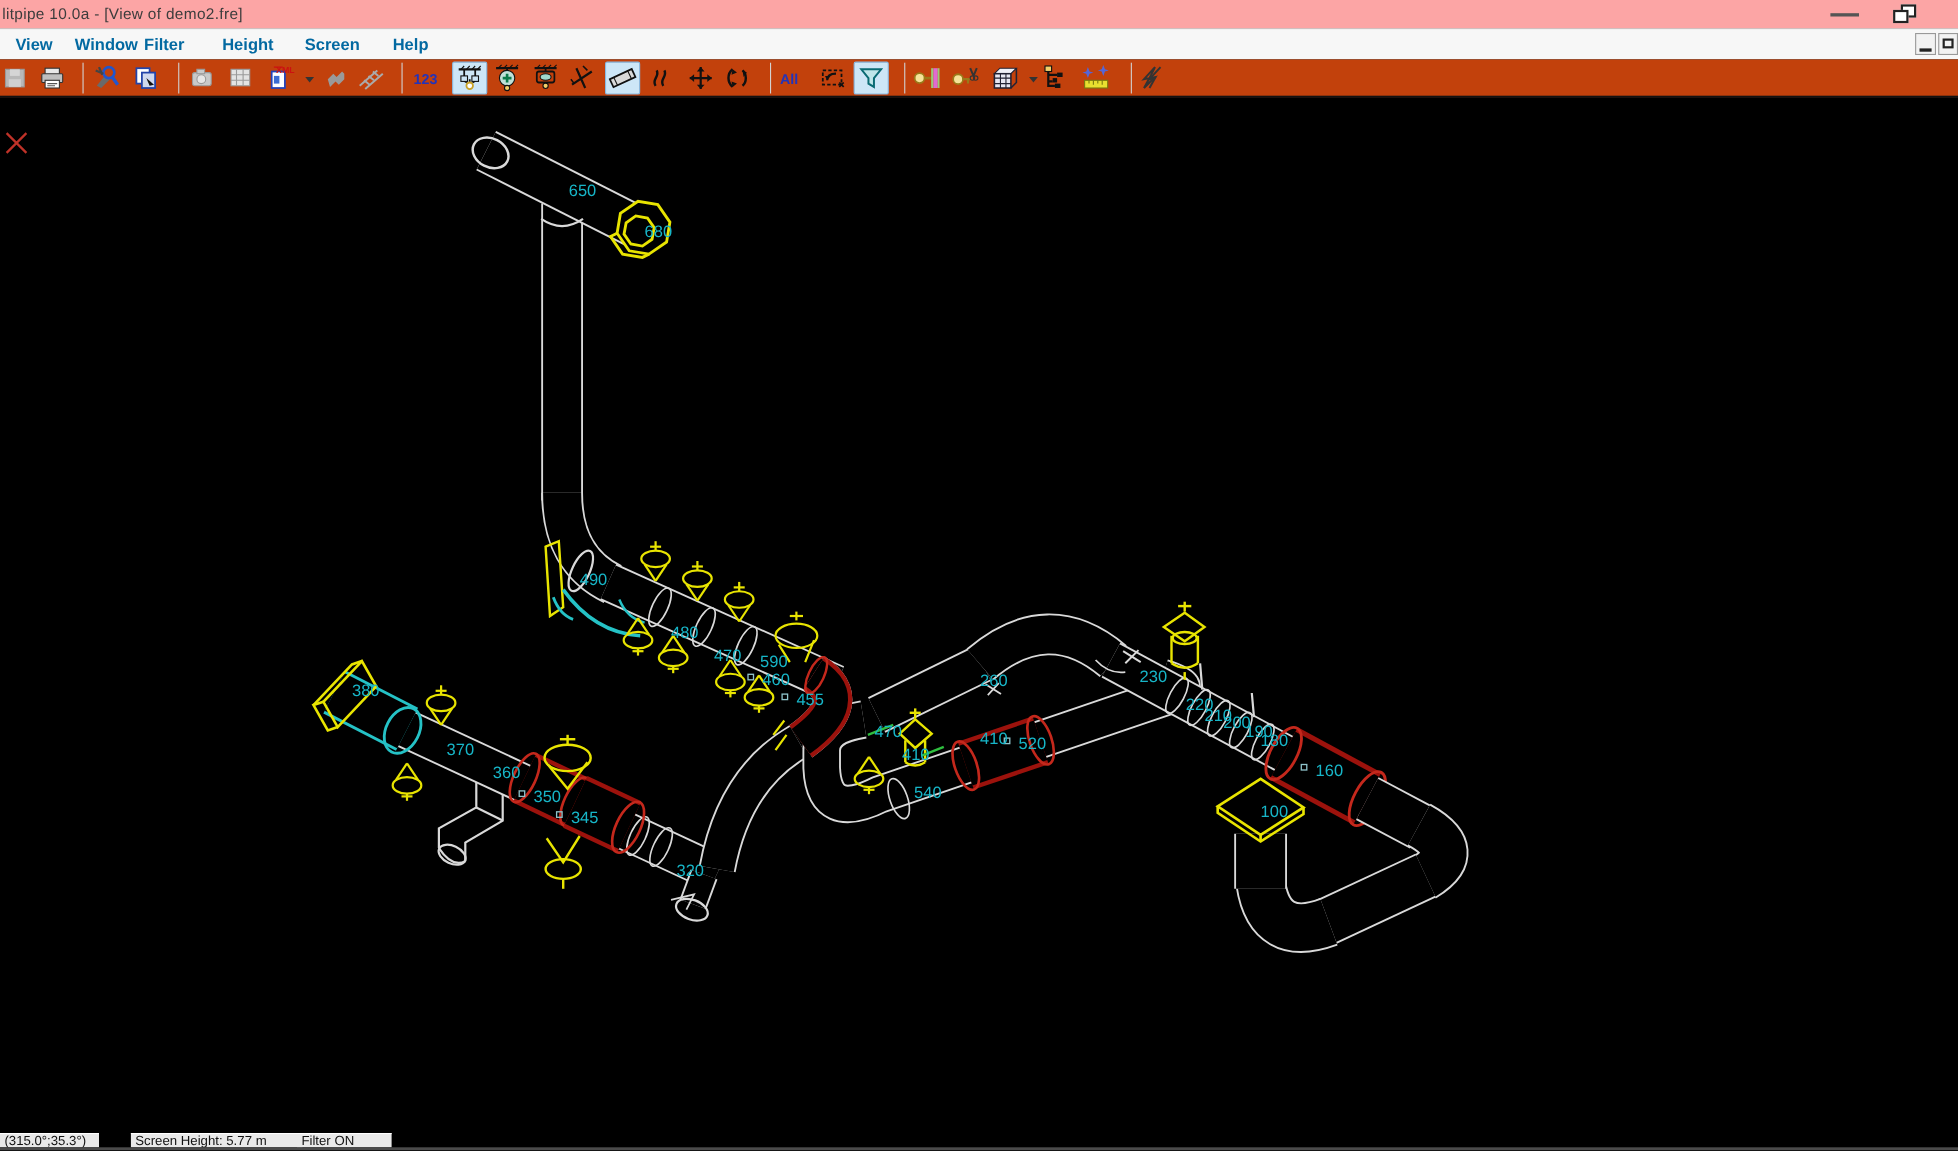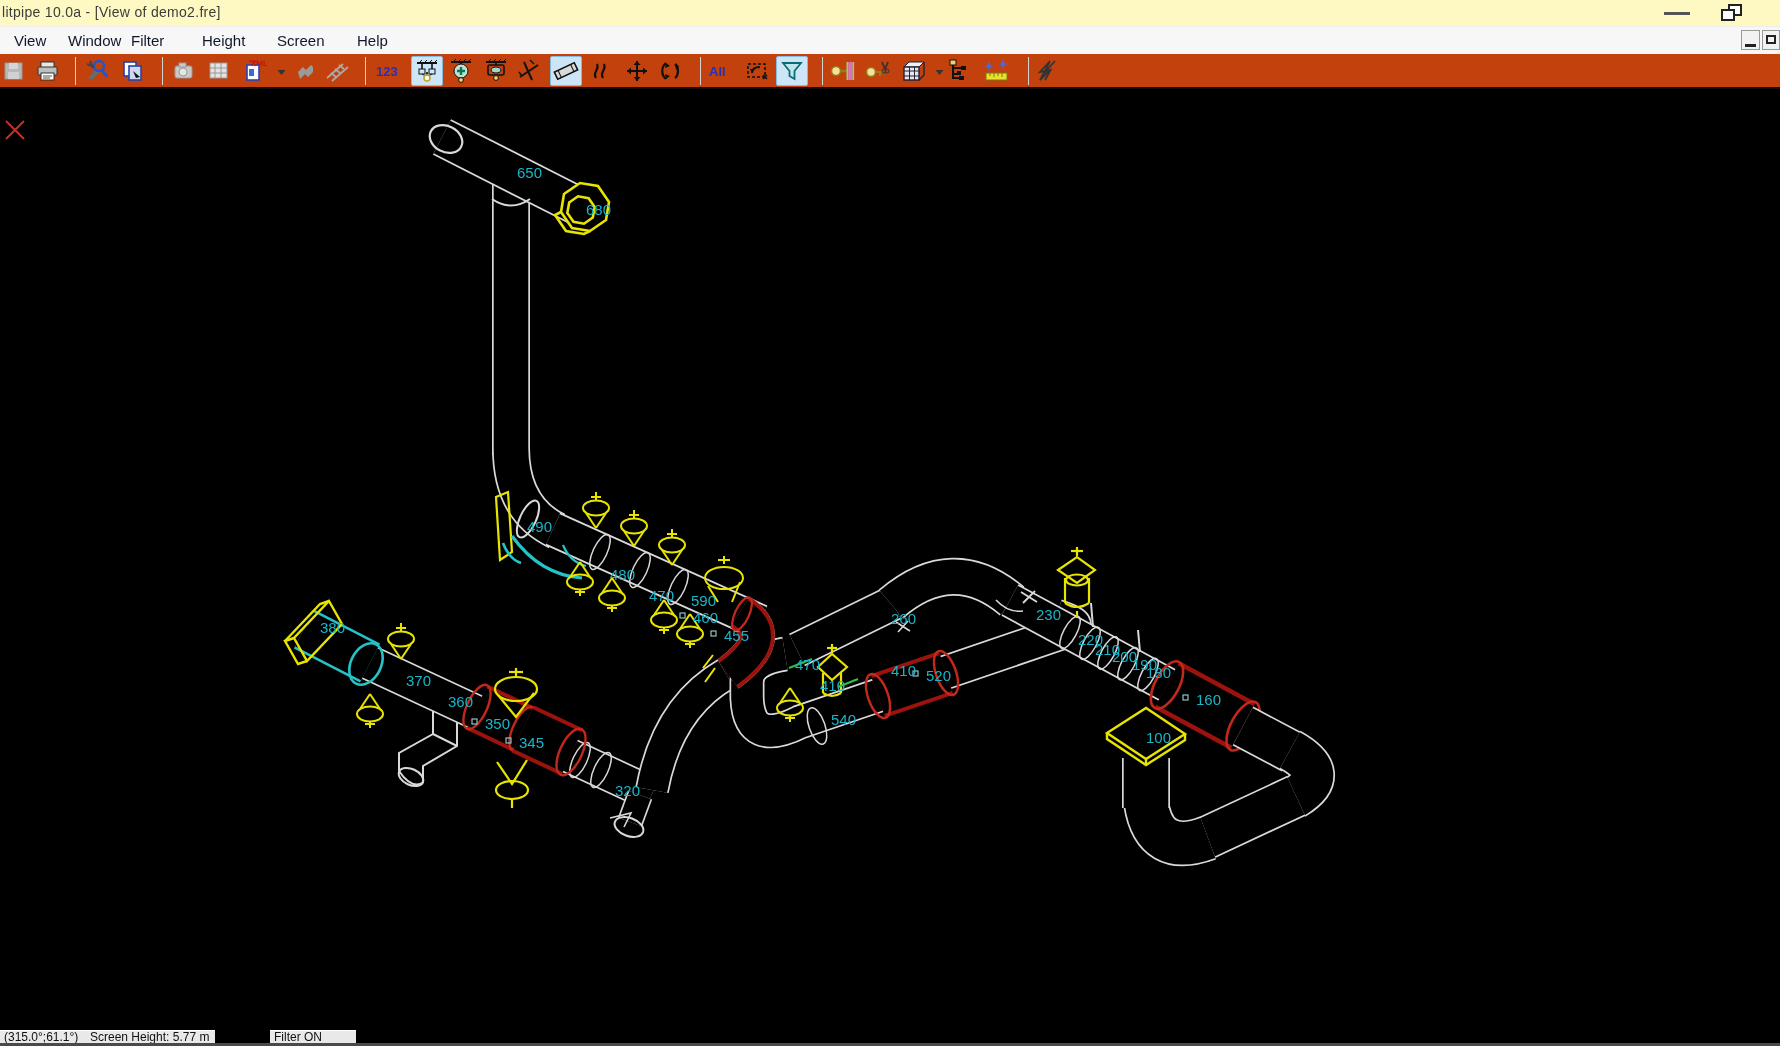--- a/index.html
+++ b/index.html
@@ -1,19 +1,19 @@
 <!DOCTYPE html>
 <html><head><meta charset="utf-8"><style>
 *{margin:0;padding:0;box-sizing:border-box}
 html,body{width:1780px;height:1046px;overflow:hidden;background:#000;font-family:"Liberation Sans",sans-serif}
 #page{position:relative;width:1780px;height:1046px;background:#000}
-#titlebar{position:absolute;left:0;top:0;width:100%;height:26px;background:#fef9c3}
+#titlebar{position:absolute;left:0;top:0;width:100%;height:26px;background:#fca5a5}
 #titlebar .t{position:absolute;left:2px;top:4px;font-size:14px;color:#3c3c3c;letter-spacing:.3px}
 #menubar{position:absolute;left:0;top:26px;width:100%;height:28px;background:#f7f7f7;border-top:1px solid #eee}
-.mi{position:absolute;top:5px;font-size:15px;color:#0f172a;font-weight:400}
+.mi{position:absolute;top:5px;font-size:15px;color:#0369a1;font-weight:700}
 #toolbar{position:absolute;left:0;top:54px;width:100%;height:35px;background:#c2410c;border-bottom:2px solid #111}
 .sep{position:absolute;top:3px;width:1px;height:28px;background:#d2d2d2}
 .tb{position:absolute;top:4px;width:26px;height:26px}
 .sel{position:absolute;top:2px;width:32px;height:30px;background:#cde6f7;border:1px solid #88bbe4;border-radius:2px}
 #status{position:absolute;left:0;top:1028px;width:100%;height:18px;background:#000}
 .sp{position:absolute;top:2px;height:13px;background:#e9e9e9;color:#111;font-size:12px;line-height:13px;white-space:nowrap;border-top:1px solid #fff;padding:0 4px}
 #bstrip{position:absolute;left:0;top:1043px;width:100%;height:3px;background:#4a4a4a}
 </style></head><body>
 <div id="page">
   <div id="titlebar">
@@ -400,17 +400,17 @@
       <text x="1078" y="645" font-family="Liberation Sans, sans-serif" font-size="15" fill="#17b6c8">220</text>
       <text x="1095" y="655" font-family="Liberation Sans, sans-serif" font-size="15" fill="#17b6c8">210</text>
       <text x="1112" y="662" font-family="Liberation Sans, sans-serif" font-size="15" fill="#17b6c8">200</text>
       <text x="1132" y="670" font-family="Liberation Sans, sans-serif" font-size="15" fill="#17b6c8">190</text>
       <text x="1146" y="678" font-family="Liberation Sans, sans-serif" font-size="15" fill="#17b6c8">180</text>
       <rect x="1183" y="695" width="5" height="5" fill="none" stroke="#8fc3ca" stroke-width="1.2"></rect>
       <text x="1196" y="705" font-family="Liberation Sans, sans-serif" font-size="15" fill="#17b6c8">160</text>
       <text x="1146" y="743" font-family="Liberation Sans, sans-serif" font-size="15" fill="#17b6c8">100</text>
     </svg>
   <div id="status">
-    <div class="sp" style="left:0;width:90px">(315.0°;61.1°)</div>
-    <div class="sp" style="left:86px;width:129px">Screen Height: 5.77 m</div>
+    <div class="sp" style="left:0;width:90px">(315.0°;35.3°)</div>
+    <div class="sp" style="left:119px;width:156px">Screen Height: 5.77 m</div>
     <div class="sp" style="left:270px;width:86px">Filter ON</div>
   </div>
   <div id="bstrip"></div>
 </div>
 </body></html>

